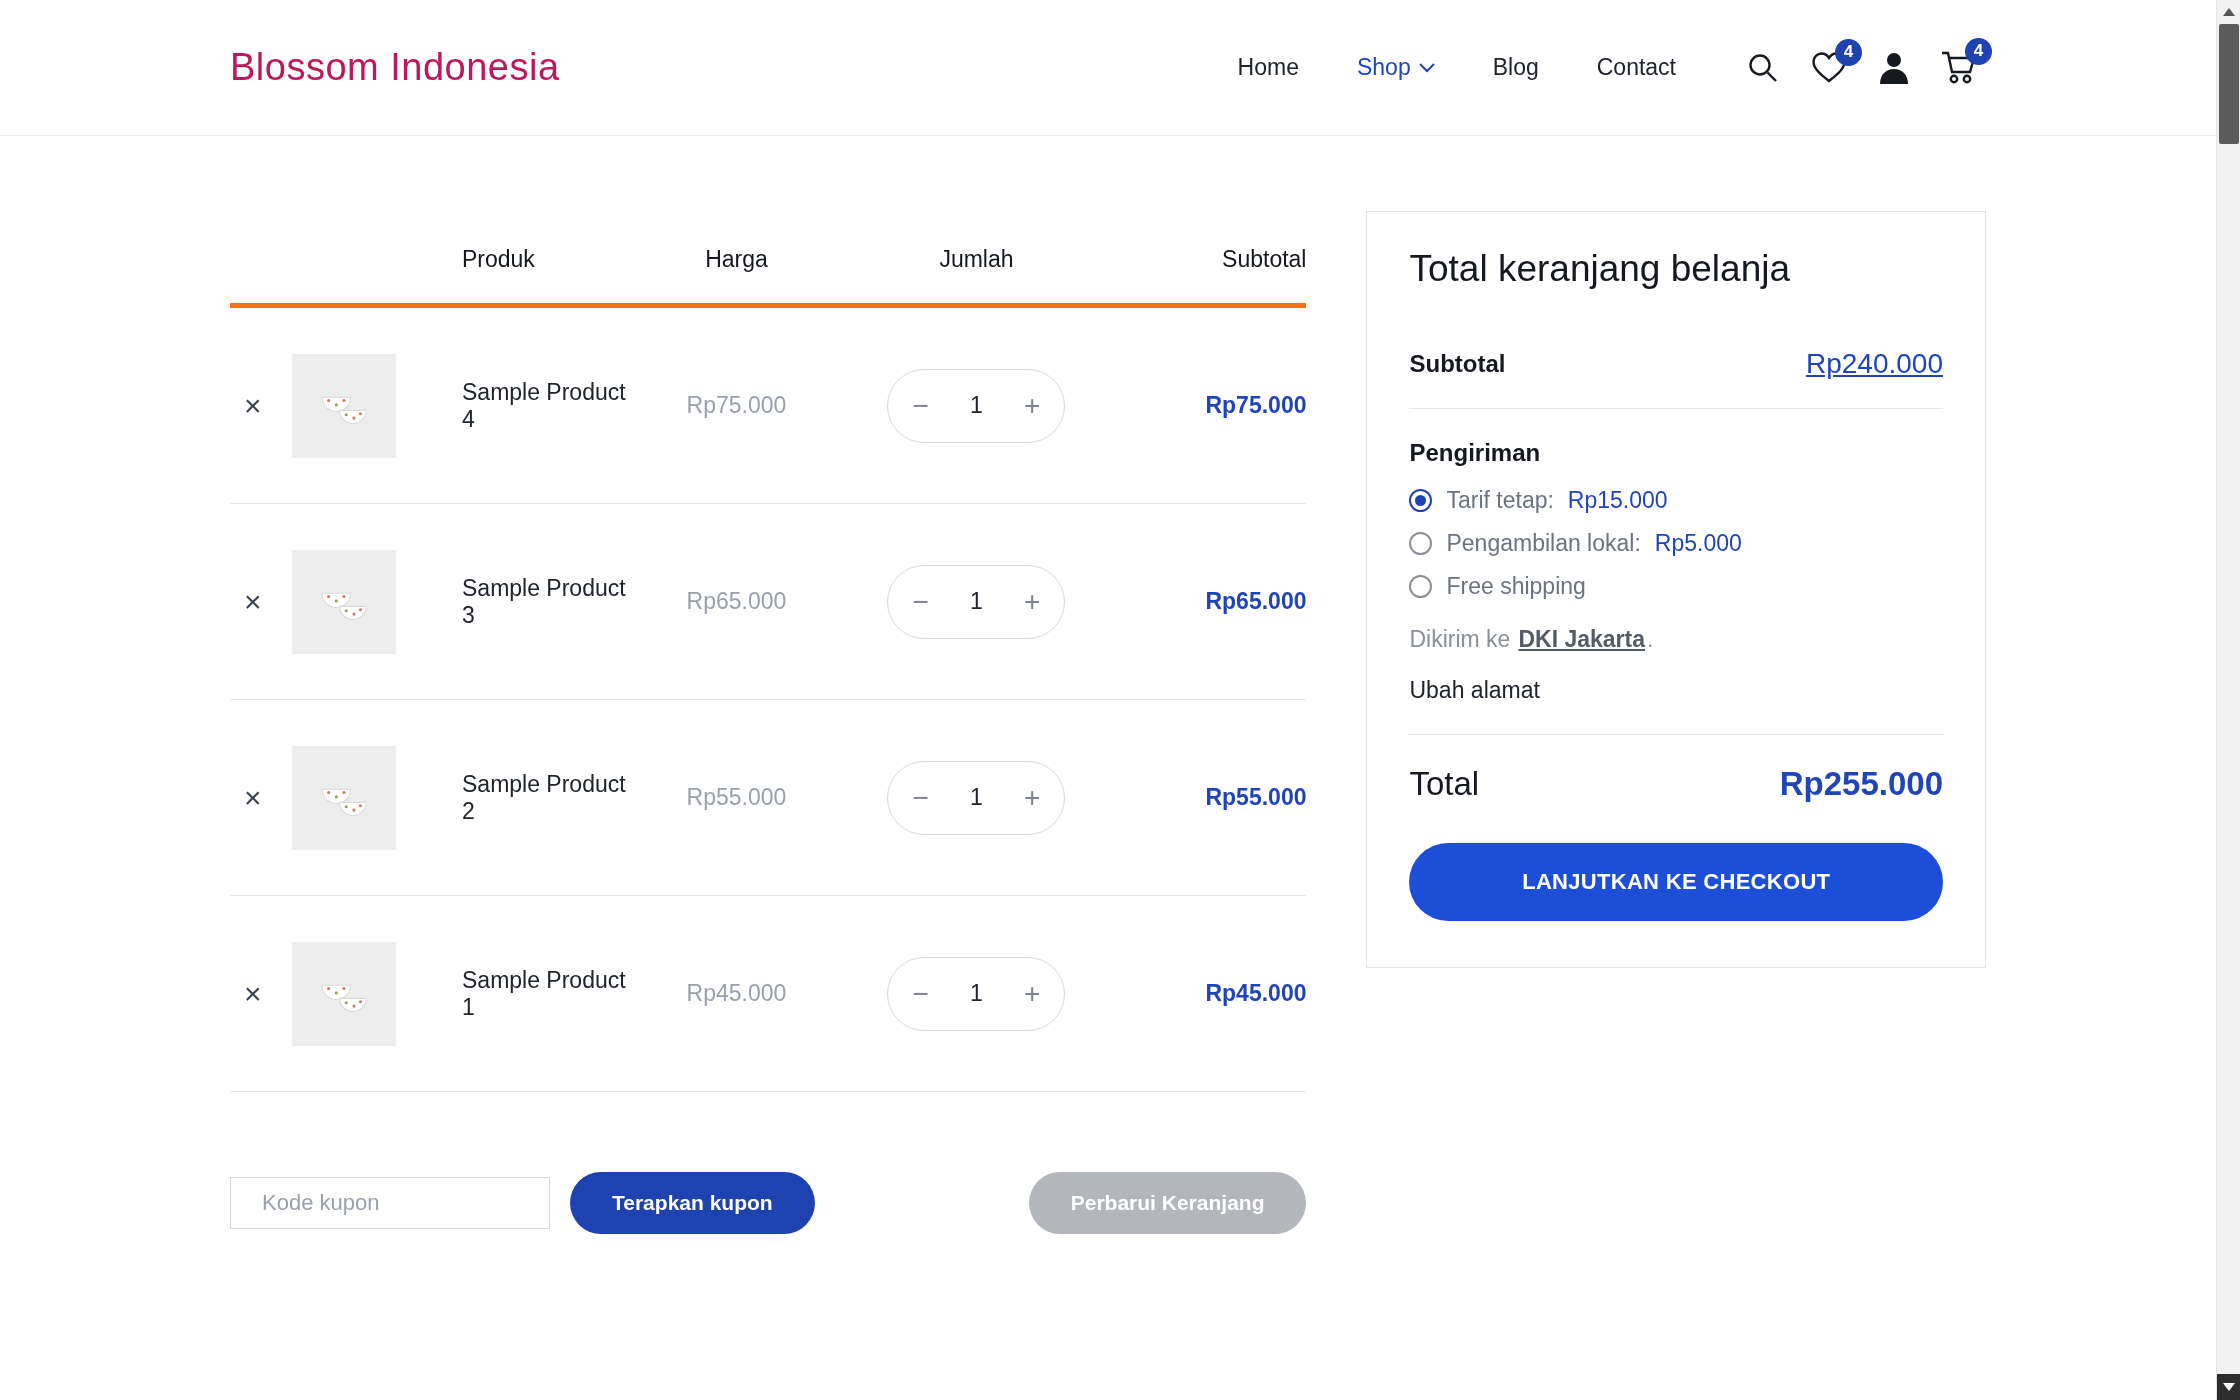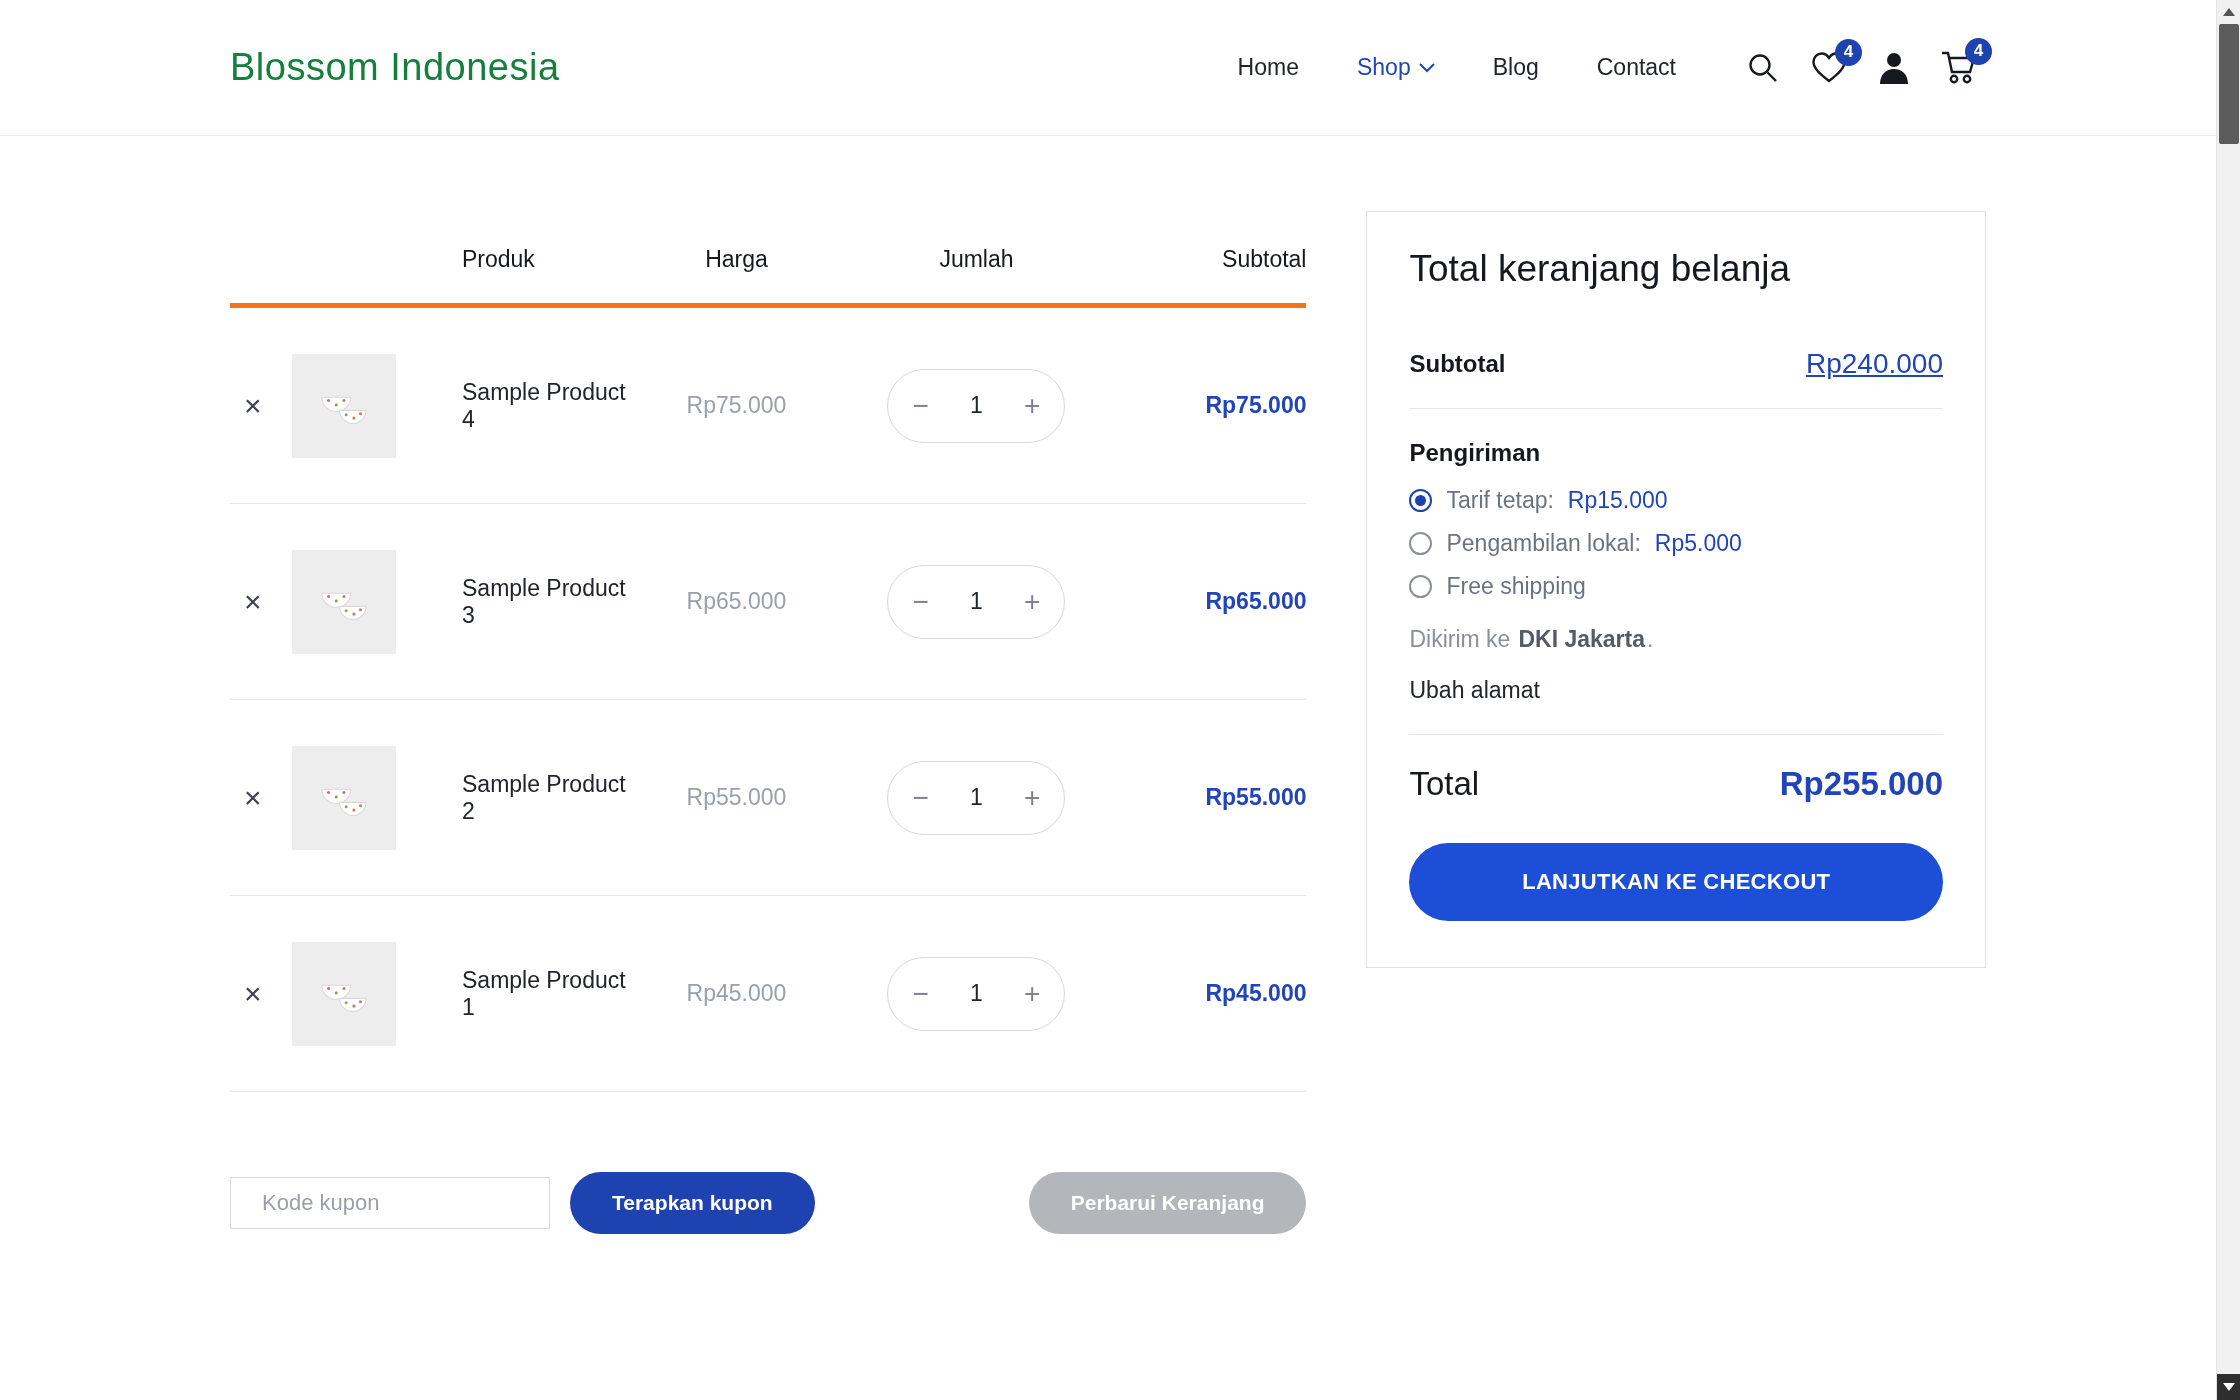--- a/index.html
+++ b/index.html
@@ -16,21 +16,21 @@
   .sb-thumb { position:absolute; top:24px; left:2px; width:20px; height:120px;
     background:#5c5c5c; border-radius:2px; }
   .sb-arrow-down { position:absolute; bottom:0; left:0; width:24px; height:26px;
     background:#2e2e2e; display:flex; align-items:center; justify-content:center; }
   .sb-arrow-down i { width:0; height:0; border-left:6px solid transparent;
     border-right:6px solid transparent; border-top:8px solid #fff; }
 
   
   header { height:136px; border-bottom:1px solid #ececec; display:flex;
     align-items:center; justify-content:space-between; padding:0 262px 0 230px; }
-  .logo { font-size:38px; font-weight:500; letter-spacing:.5px; color:#15803d; }
+  .logo { font-size:38px; font-weight:500; letter-spacing:.5px; color:#be185d; }
   .hdr-right { display:flex; align-items:center; gap:60px; }
   nav { display:flex; align-items:center; gap:58px; }
   .nav-link { display:flex; align-items:center; gap:8px; font-size:23px;
     color:#20242c; text-decoration:none; cursor:pointer; }
   .nav-link.active { color:#2145b8; }
   .nav-link.active svg { stroke:#2145b8; }
   .icons { display:flex; align-items:center; gap:30px; margin-left:10px; }
   .icon-btn { position:relative; display:flex; align-items:center;
     justify-content:center; cursor:pointer; background:none; border:none; }
   .badge { position:absolute; top:-12px; right:-14px; min-width:27px; height:27px;
@@ -90,21 +90,21 @@
   .ship-title { font-size:24px; font-weight:700; color:#15191f; margin:30px 0 20px; }
   .ship-option { display:flex; align-items:center; gap:14px; font-size:23px;
     color:#6b7280; margin-bottom:16px; cursor:pointer; }
   .radio { width:23px; height:23px; border:2px solid #8a8f98; border-radius:50%;
     position:relative; flex:0 0 auto; background:#fff; }
   .radio.active { border-color:#1e42af; }
   .radio.active::after { content:""; position:absolute; inset:4px;
     background:#1e42af; border-radius:50%; }
   .ship-price { color:#2145b8; }
   .ship-to { font-size:23px; color:#8a8f98; margin-top:26px; }
-  .ship-to strong { color:#555b66; font-weight:700; margin:0 2px 1px 8px; }
+  .ship-to strong { color:#555b66; font-weight:700; margin:0 2px 1px 8px;text-decoration:underline; }
   .change-addr { display:inline-block; font-size:23px; color:#20242c;
     margin-top:24px; cursor:pointer; border-bottom:0; }
   .card-divider { border:none; border-top:1px solid #e5e7eb; margin:30px 0 0; }
   .total-row { padding:30px 0 6px; }
   .total-lbl { font-size:33px; font-weight:500; color:#15191f; }
   .total-val { font-size:33px; font-weight:700; color:#2145b8; }
   .btn-checkout { width:100%; height:78px; background:#1d4ed8; margin-top:34px;
     letter-spacing:.3px; font-size:22px; }
   svg { display:block; }
 </style>

